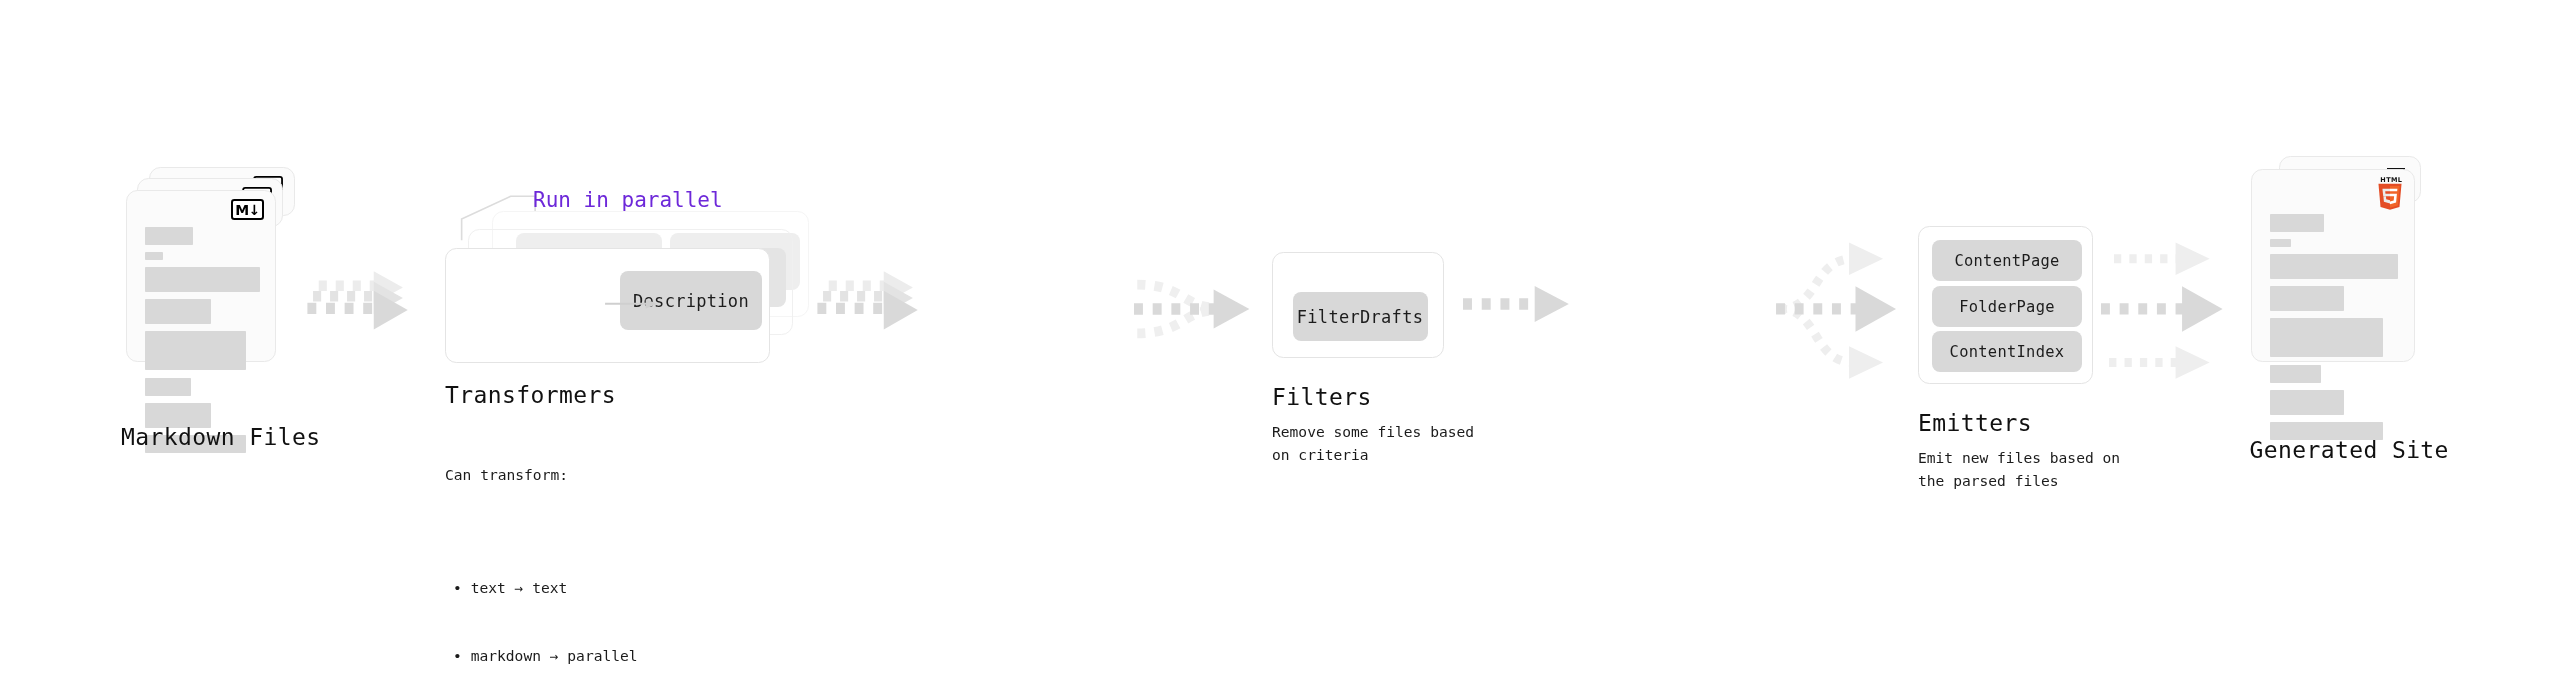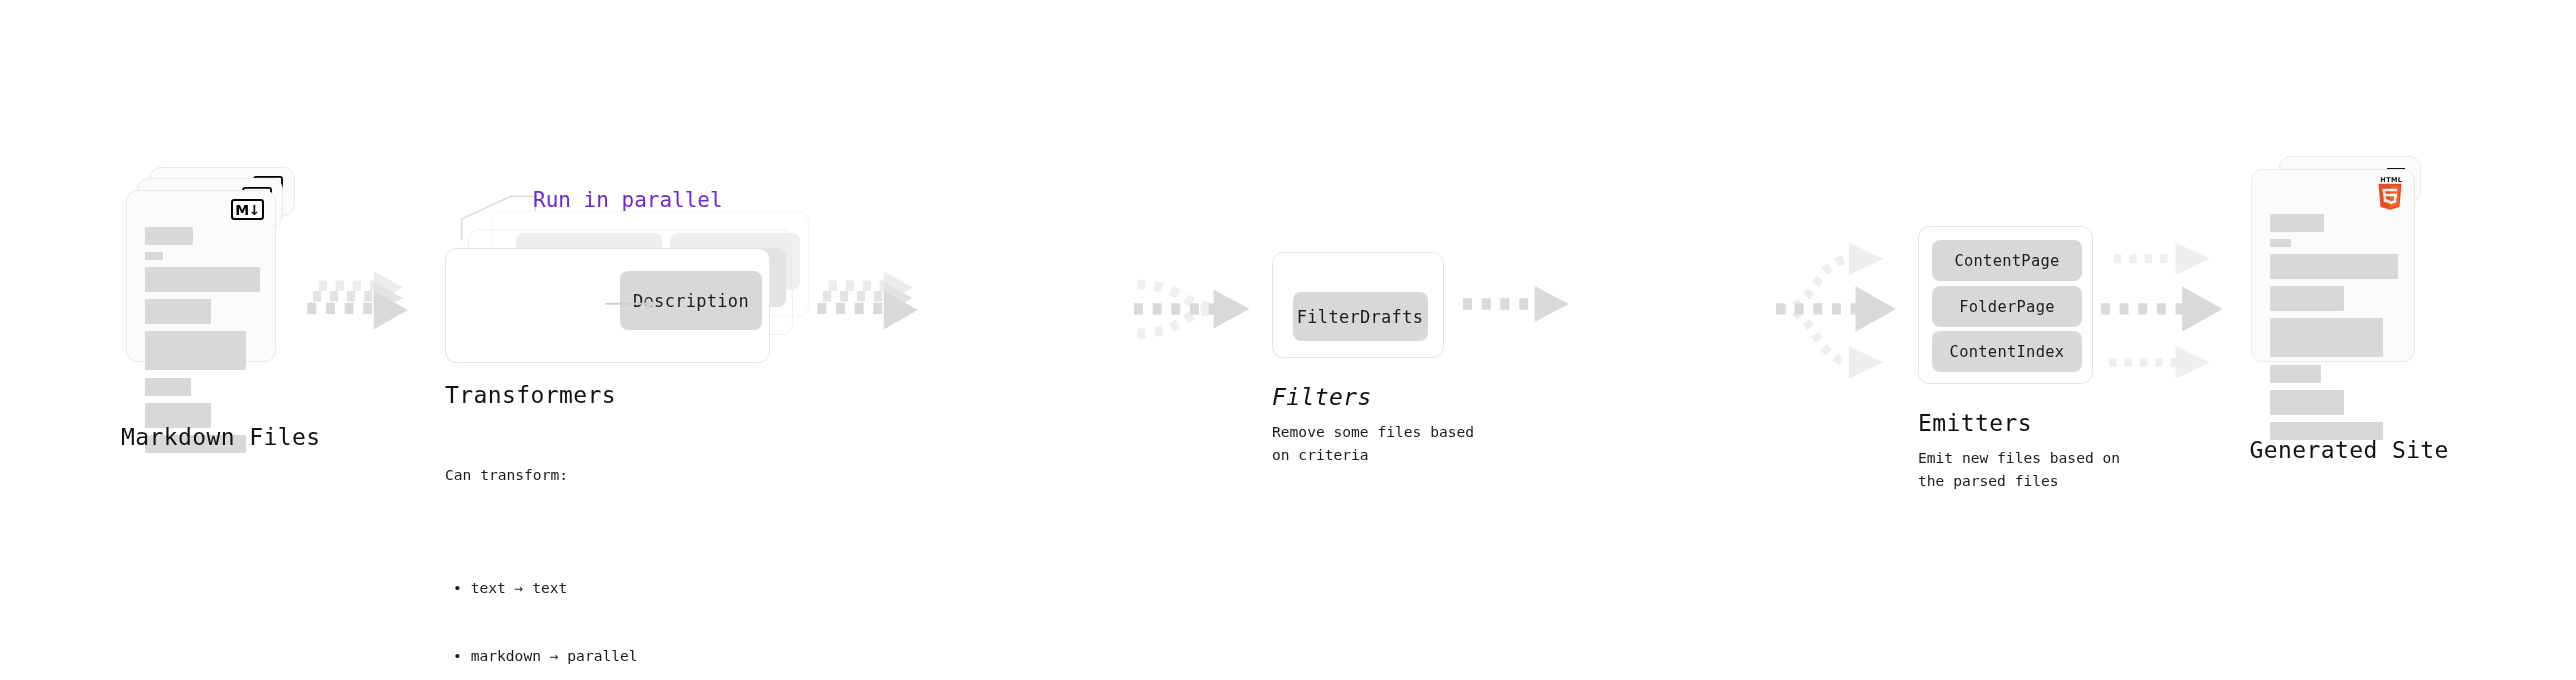--- a/index.html
+++ b/index.html
@@ -251,21 +251,21 @@
     <path d="M4 30 C 60 30, 62 58, 98 58" stroke="#efefef" stroke-width="12" stroke-dasharray="10 11" fill="none"></path>
     <path d="M4 90 C 60 90, 62 62, 98 62" stroke="#efefef" stroke-width="12" stroke-dasharray="10 11" fill="none"></path>
     <line x1="0" y1="60" x2="104" y2="60" stroke="#d9d9d9" stroke-width="14" stroke-dasharray="11 12"></line>
     <polygon points="98,36 142,60 98,84" fill="#d9d9d9"></polygon>
   </svg>
 
   <div class="node" style="left:1272px; top:252px;">
     <div class="group" style="left:0px; top:0px; width:172px; height:106px;">
       <div class="pill" style="left:19.5px; top:24.4px; width:135px; height:49px; font-size:17px;margin-top:15px;">FilterDrafts</div>
     </div>
-    <div class="title" style="left:0px; top:132px;font-style:italic;">Filters</div>
+    <div class="title" style="left:0px; top:132px;">Filters</div>
     <div class="caption" style="left:0px; top:169px;">Remove some files based
 on criteria</div>
   </div>
 
   <svg class="arrow-svg" style="left:1463px; top:286px; width:114px; height:49px;" viewBox="0 0 140 60">
     <line x1="0" y1="22" x2="92" y2="22" stroke="#d9d9d9" stroke-width="14" stroke-dasharray="11 12"></line>
     <polygon points="88,0 130,22 88,44" fill="#d9d9d9"></polygon>
   </svg>
 
 

